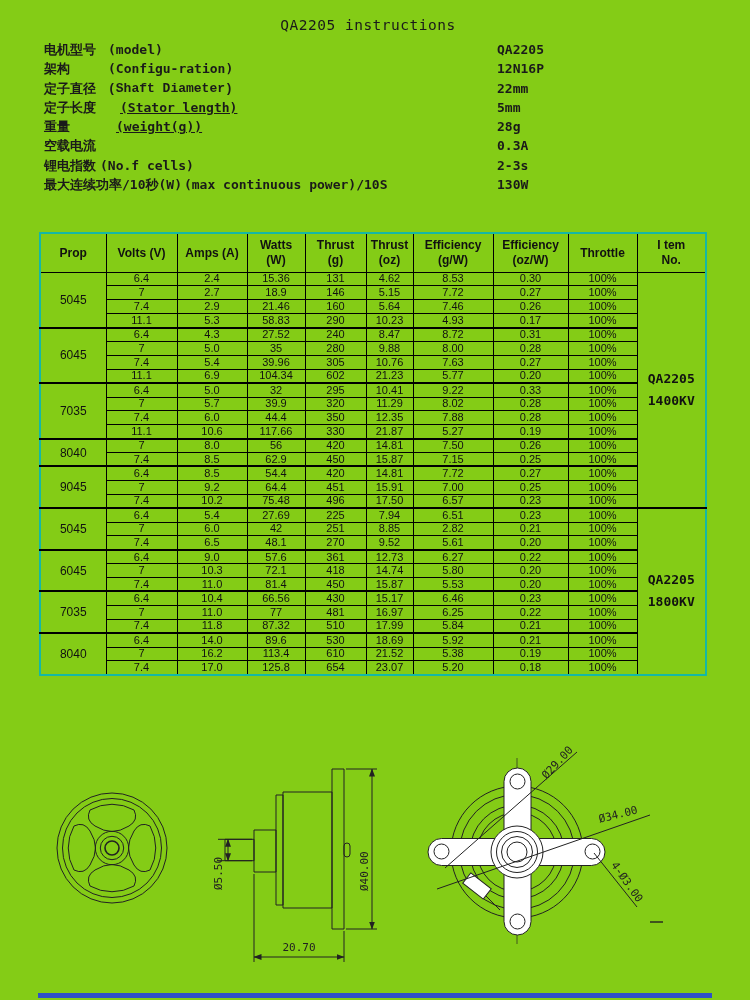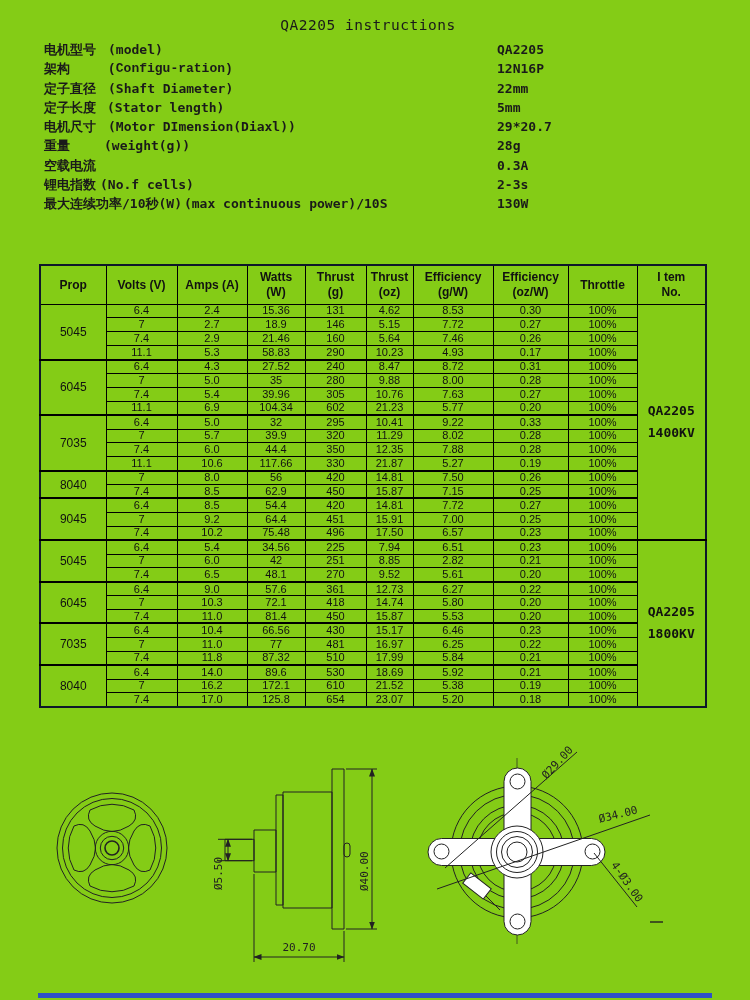--- a/index.html
+++ b/index.html
@@ -5,22 +5,22 @@
   * { box-sizing: border-box; }
   html,body { margin:0; padding:0; background:#e8e8e8; }
   .page { position:relative; width:750px; height:1000px; background:#84cc16;
           font-family:"Liberation Sans", sans-serif; color:#111; overflow:hidden; margin:0 auto; }
   .title { position:absolute; top:17px; left:0; width:736px; text-align:center;
            font-family:"DejaVu Sans Mono", monospace; font-size:14.5px; letter-spacing:.5px; color:#1a1a1a; }
   .specs { position:absolute; left:44px; top:40px; width:676px;
            font-family:"DejaVu Sans Mono", monospace; font-size:13px; font-weight:600; color:#1a1a1a; }
   .spec-row { position:relative; height:19.3px; line-height:19.3px; white-space:nowrap; }
   .spec-val { position:absolute; left:453px; top:0; }
-  table.perf { position:absolute; left:39px; top:264px; width:666px;
-               border-collapse:collapse; table-layout:fixed; border:2px solid #0f172a; }
+  table.perf { position:absolute; left:39px; top:232px; width:666px;
+               border-collapse:collapse; table-layout:fixed; border:2px solid #14b8a6; }
   .perf th, .perf td { border:1px solid #000; padding:0; text-align:center; vertical-align:middle;
                        overflow:hidden; white-space:nowrap; }
   .perf thead th { height:39px; font-size:12px; font-weight:bold; line-height:1.2; }
   .perf tbody td { height:13.9px; font-size:11px; line-height:1; font-weight:normal; }
   .perf td.prop-cell { font-size:12px; }
   .perf td.item-cell { font-family:"DejaVu Sans Mono", monospace; font-size:13px; font-weight:600; line-height:1.7; }
   .perf tr.gstart td { border-top:2px solid #000; }
   svg.draw { position:absolute; left:0; top:730px; width:750px; height:270px; }
   svg.draw * { vector-effect:non-scaling-stroke; }
   .dimtext { font-family:"DejaVu Sans Mono", monospace; font-size:11px; fill:#222; }
@@ -28,25 +28,24 @@
 </style>
 </head>
 <body>
 
 <div class="page">
 
   <div class="title">QA2205 instructions</div>
 
   <div class="specs" id="specs">
       <div class="spec-row"><span>电机型号</span><span style="position: absolute; left: 64px; top: 0px;">(model)</span><span class="spec-val">QA2205</span></div>
-      <div class="spec-row"><span>架构</span><span style="position: absolute; left: 64px; top: 0px; font-family: Liberation Mono, monospace;">(Configu-ration)</span><span class="spec-val">12N16P</span></div>
-      <div class="spec-row"><span>定子直径</span><span style="position: absolute; left: 64px; top: 0px;">(Shaft Diameter)</span><span class="spec-val">22mm</span></div>
-      <div class="spec-row"><span>定子长度</span><span style="position: absolute; left: 63px; top: 0px;">(Stator length)</span><span class="spec-val">5mm</span></div>
-      <div class="spec-row"><span>电机尺寸</span><span style="position: absolute; left: 64px; top: 0px;">(Motor DImension(Diaxl))</span><span class="spec-val">29*20.7</span></div>
-      <div class="spec-row"><span>重量</span><span style="position: absolute; left: 60px; top: 0px;">(weight(g))</span><span class="spec-val">28g</span></div>
+      <div class="spec-row"><span>架构</span><span style="position: absolute; left: 64px; top: 0px;">(Configu-ration)</span><span class="spec-val">12N16P</span></div>
+      <div class="spec-row"><span>定子直径</span><span style="position: absolute; left: 64px; top: 0px; font-family: Liberation Mono, monospace;">(Shaft Diameter)</span><span class="spec-val">22mm</span></div>
+      <div class="spec-row"><span>定子长度</span><span style="position: absolute; left: 76px; top: 0px; text-decoration: underline;">(Stator length)</span><span class="spec-val">5mm</span></div>
+      <div class="spec-row"><span>重量</span><span style="position: absolute; left: 72px; top: 0px; text-decoration: underline;">(weight(g))</span><span class="spec-val">28g</span></div>
       <div class="spec-row"><span>空载电流</span><span class="spec-val">0.3A</span></div>
       <div class="spec-row"><span>锂电指数</span><span style="position: absolute; left: 56px; top: 0px;">(No.f cells)</span><span class="spec-val">2-3s</span></div>
       <div class="spec-row"><span>最大连续功率/10秒(W)</span><span style="margin-left: 2px;">(max continuous power)/10S</span><span class="spec-val">130W</span></div>
     </div>
 
   <table class="perf">
     <colgroup>
       <col style="width:66px">
         <col style="width:71px">
         <col style="width:70px">
@@ -275,21 +274,21 @@
           <td>496</td>
           <td>17.50</td>
           <td>6.57</td>
           <td>0.23</td>
           <td>100%</td>
         </tr>
         <tr class="gstart">
           <td rowspan="3" class="prop-cell">5045</td>
           <td>6.4</td>
           <td>5.4</td>
-          <td>34.56</td>
+          <td>27.69</td>
           <td>225</td>
           <td>7.94</td>
           <td>6.51</td>
           <td>0.23</td>
           <td>100%</td>
           <td rowspan="12" class="item-cell">
             <div>QA2205</div>
             <div>1800KV</div>
           </td>
         </tr>
@@ -382,21 +381,21 @@
           <td>89.6</td>
           <td>530</td>
           <td>18.69</td>
           <td>5.92</td>
           <td>0.21</td>
           <td>100%</td>
         </tr>
         <tr>
           <td>7</td>
           <td>16.2</td>
-          <td>172.1</td>
+          <td>113.4</td>
           <td>610</td>
           <td>21.52</td>
           <td>5.38</td>
           <td>0.19</td>
           <td>100%</td>
         </tr>
         <tr>
           <td>7.4</td>
           <td>17.0</td>
           <td>125.8</td>

